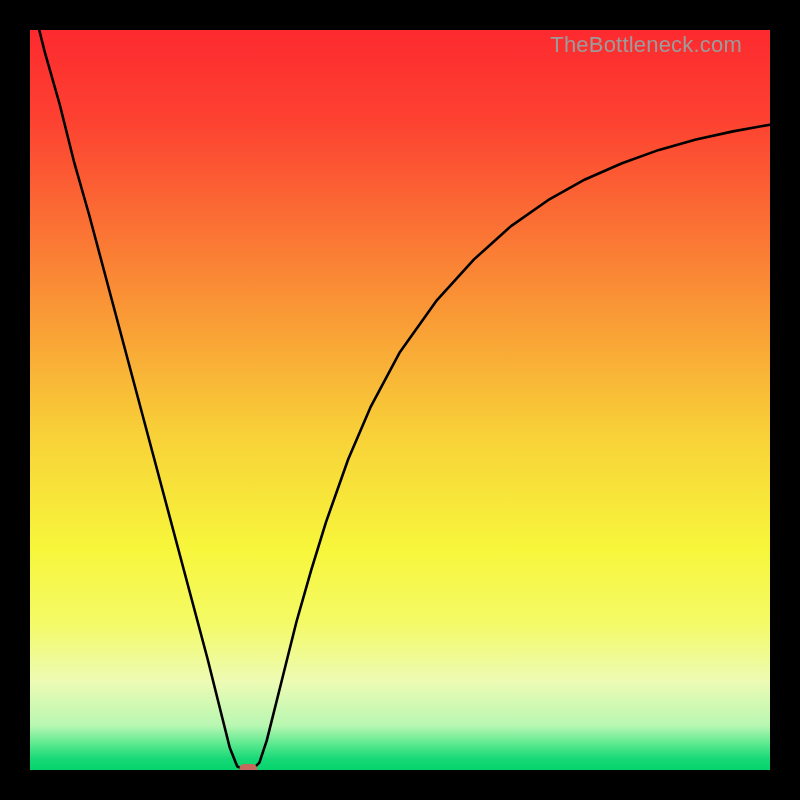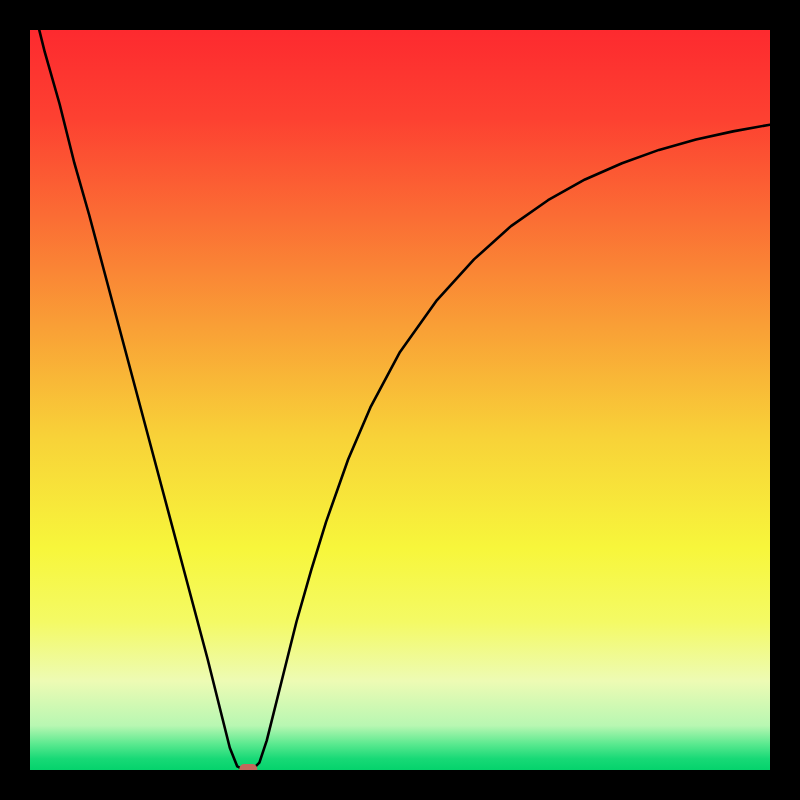--- a/index.html
+++ b/index.html
@@ -38,20 +38,21 @@
     z-index: 10;
   }
   svg {
     display: block;
   }
 </style>
 </head>
 <body>
 
 <div class="frame">
+  <div class="watermark">TheBottleneck.com</div>
   <svg class="plot-area" viewBox="0 0 740 740" preserveAspectRatio="none">
     <defs>
       <linearGradient id="bg-grad" x1="0" y1="0" x2="0" y2="1">
           <stop offset="0.00%" stop-color="#fd2a2f"></stop>
           <stop offset="12.00%" stop-color="#fd4131"></stop>
           <stop offset="25.00%" stop-color="#fb6c34"></stop>
           <stop offset="40.00%" stop-color="#f99f36"></stop>
           <stop offset="55.00%" stop-color="#f8d238"></stop>
           <stop offset="70.00%" stop-color="#f7f63b"></stop>
           <stop offset="80.00%" stop-color="#f4fa65"></stop>

